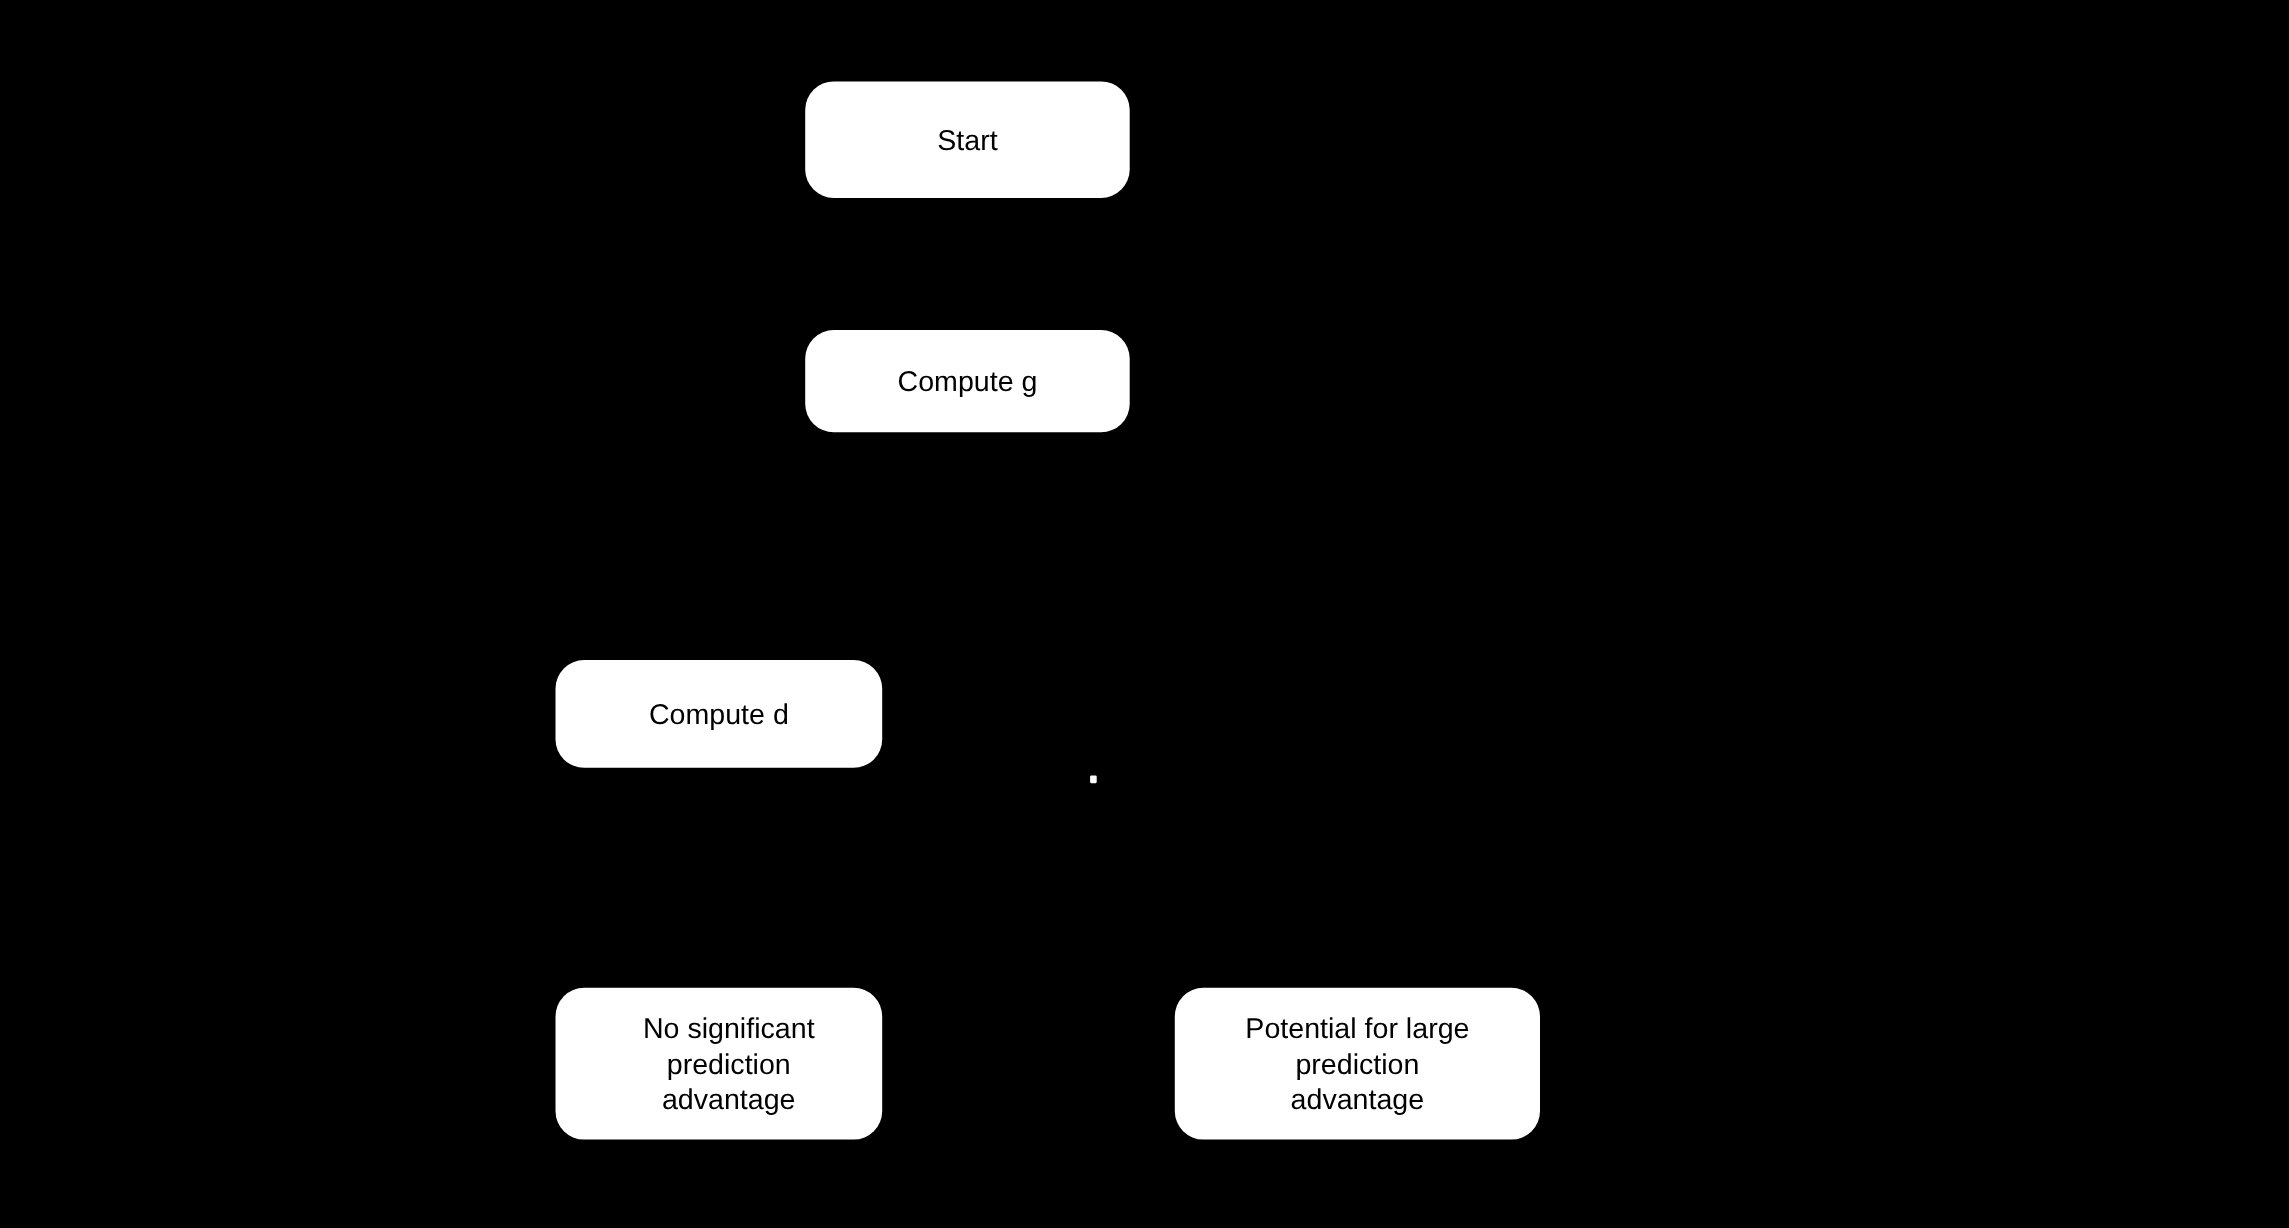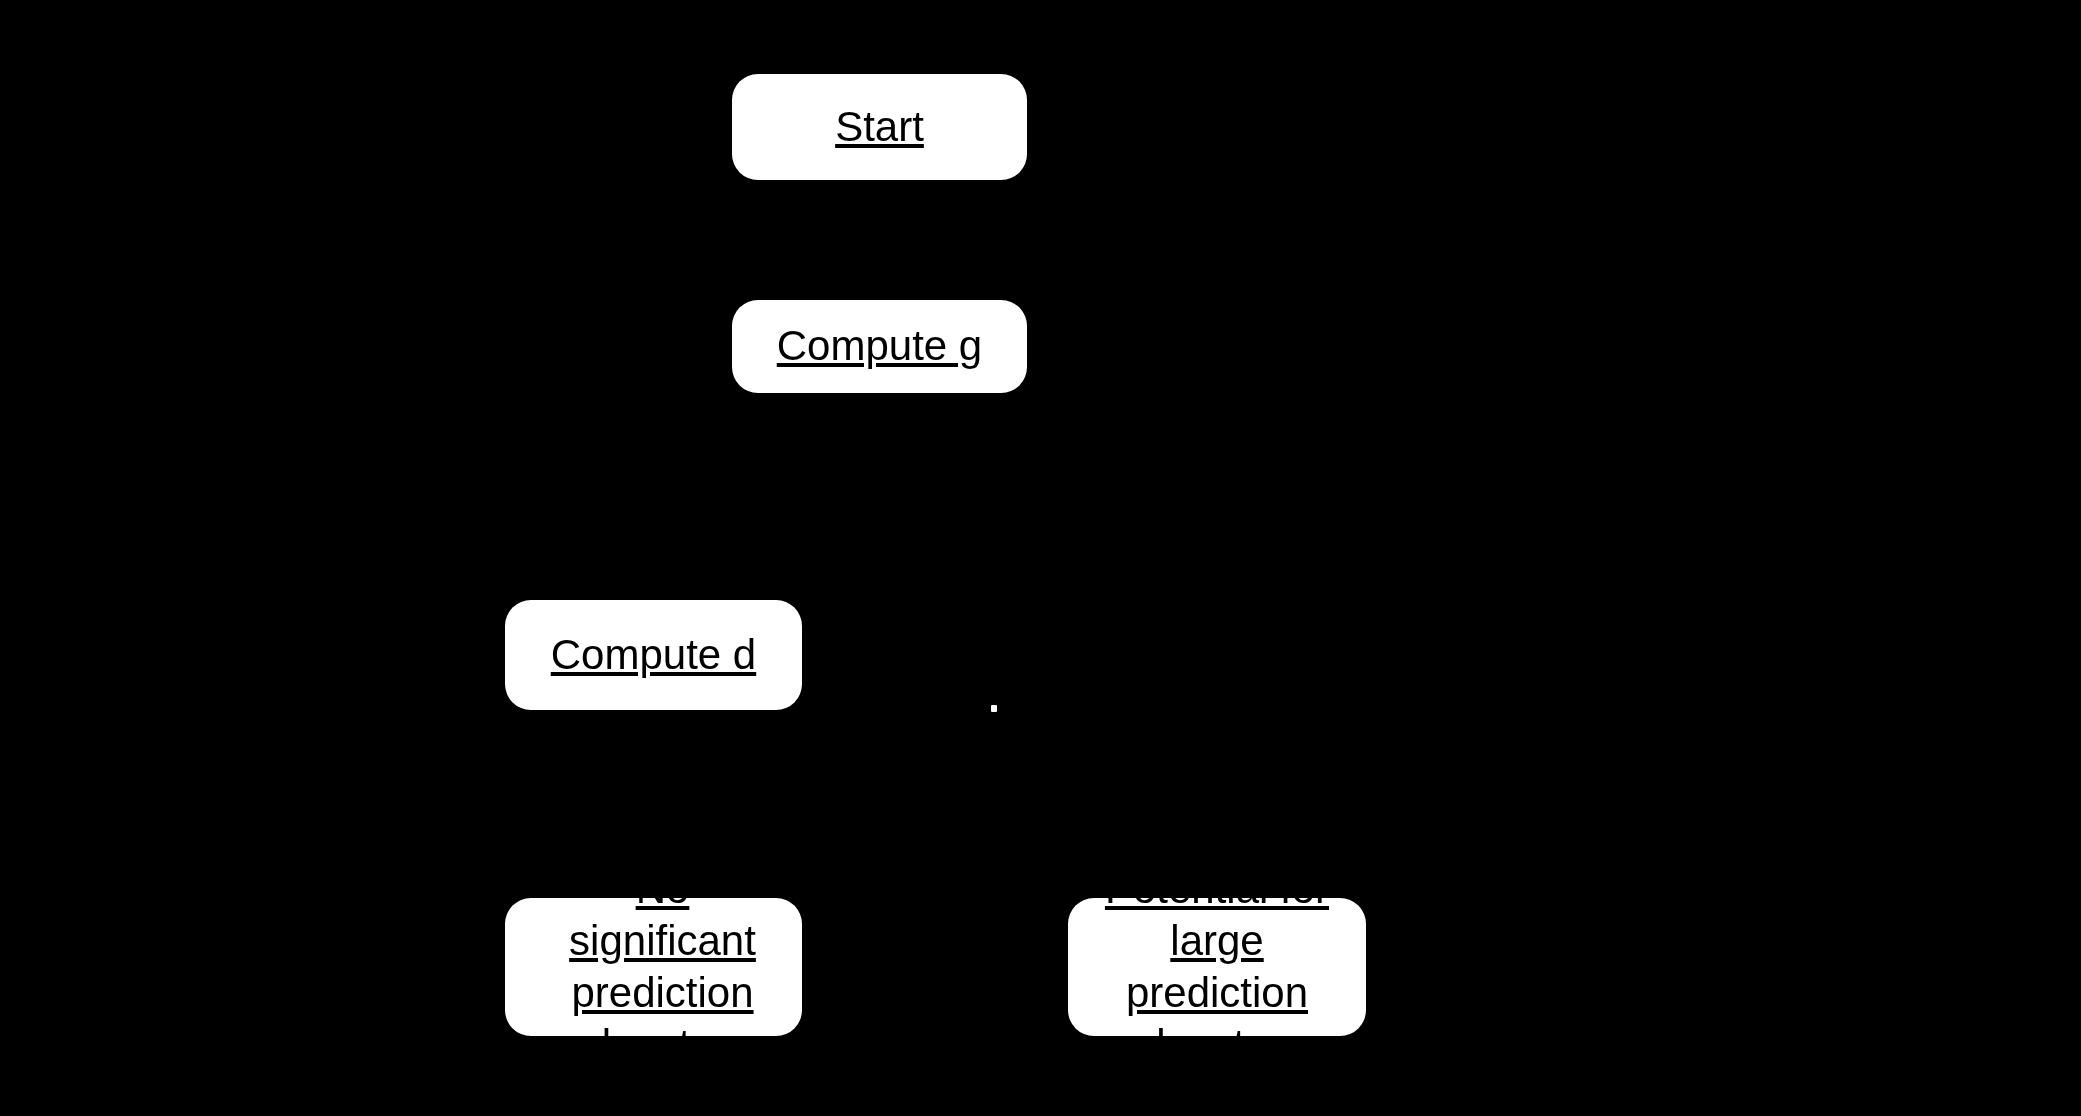--- a/index.html
+++ b/index.html
@@ -37,25 +37,24 @@
   .node {
     position: absolute;
     box-sizing: border-box;
     background: #ffffff;
     border-radius: 26px;
     display: flex;
     align-items: center;
     justify-content: center;
     text-align: center;
     color: #000000;
-    font-size: 42px;
+    font-size: 26px;
     line-height: 1.24;
     padding: 6px 14px;
     white-space: pre-line;
-    text-decoration: underline;
   }
   .node-label {
     display: block;
     white-space: pre-line;
   }
   
   .edge-tip {
     position: absolute;
     width: 6px;
     height: 7px;
@@ -97,32 +96,32 @@
   </svg>
 
   <div class="node" style="left: 732px; top: 74px; width: 295px; height: 106px;">
     <span class="node-label">Start</span>
   </div>
 
   <div class="node" style="left: 732px; top: 300px; width: 295px; height: 93px;">
     <span class="node-label">Compute g</span>
   </div>
 
-  <div class="node" style="left: 505px; top: 600px; width: 297px; height: 110px;">
+  <div class="node" style="left: 505px; top: 600px; width: 297px; height: 98px;">
     <span class="node-label">Compute d</span>
   </div>
 
 
   <div class="node" style="left: 505px; top: 898px; width: 297px; height: 138px; padding-left: 32px;">
     <span class="node-label">No significant
 prediction
 advantage</span>
   </div>
 
-  <div class="node" style="left: 1068px; top: 898px; width: 298px; height: 138px;">
+  <div class="node" style="left: 1068px; top: 898px; width: 332px; height: 138px;">
     <span class="node-label">Potential for large
 prediction
 advantage</span>
   </div>
 
   <div class="edge-tip" style="left:991px; top:705px;"></div>
 
 </div>
 
 </body></html>

